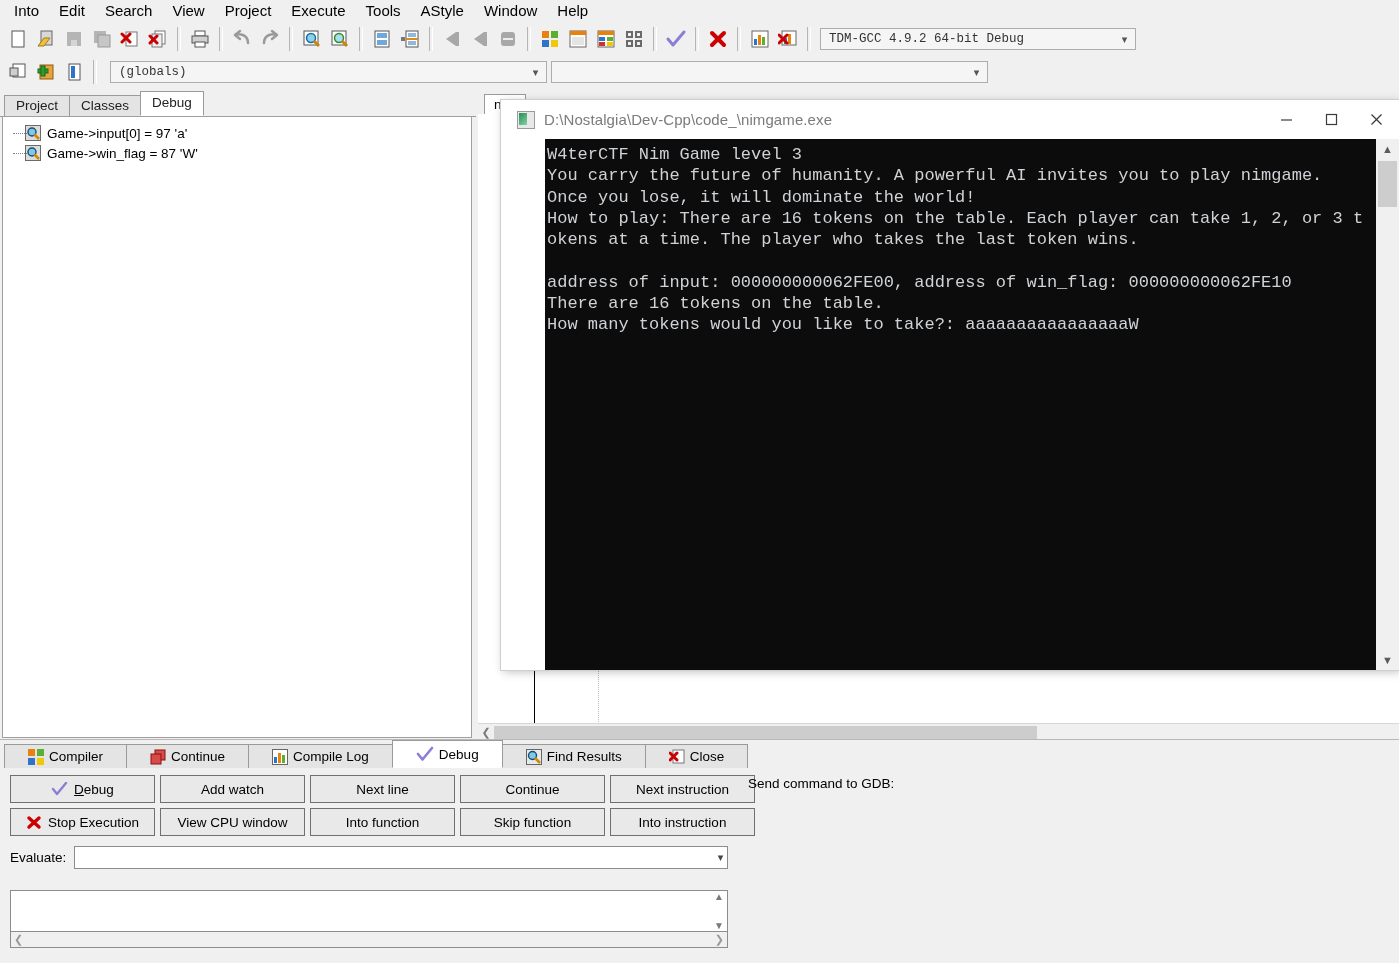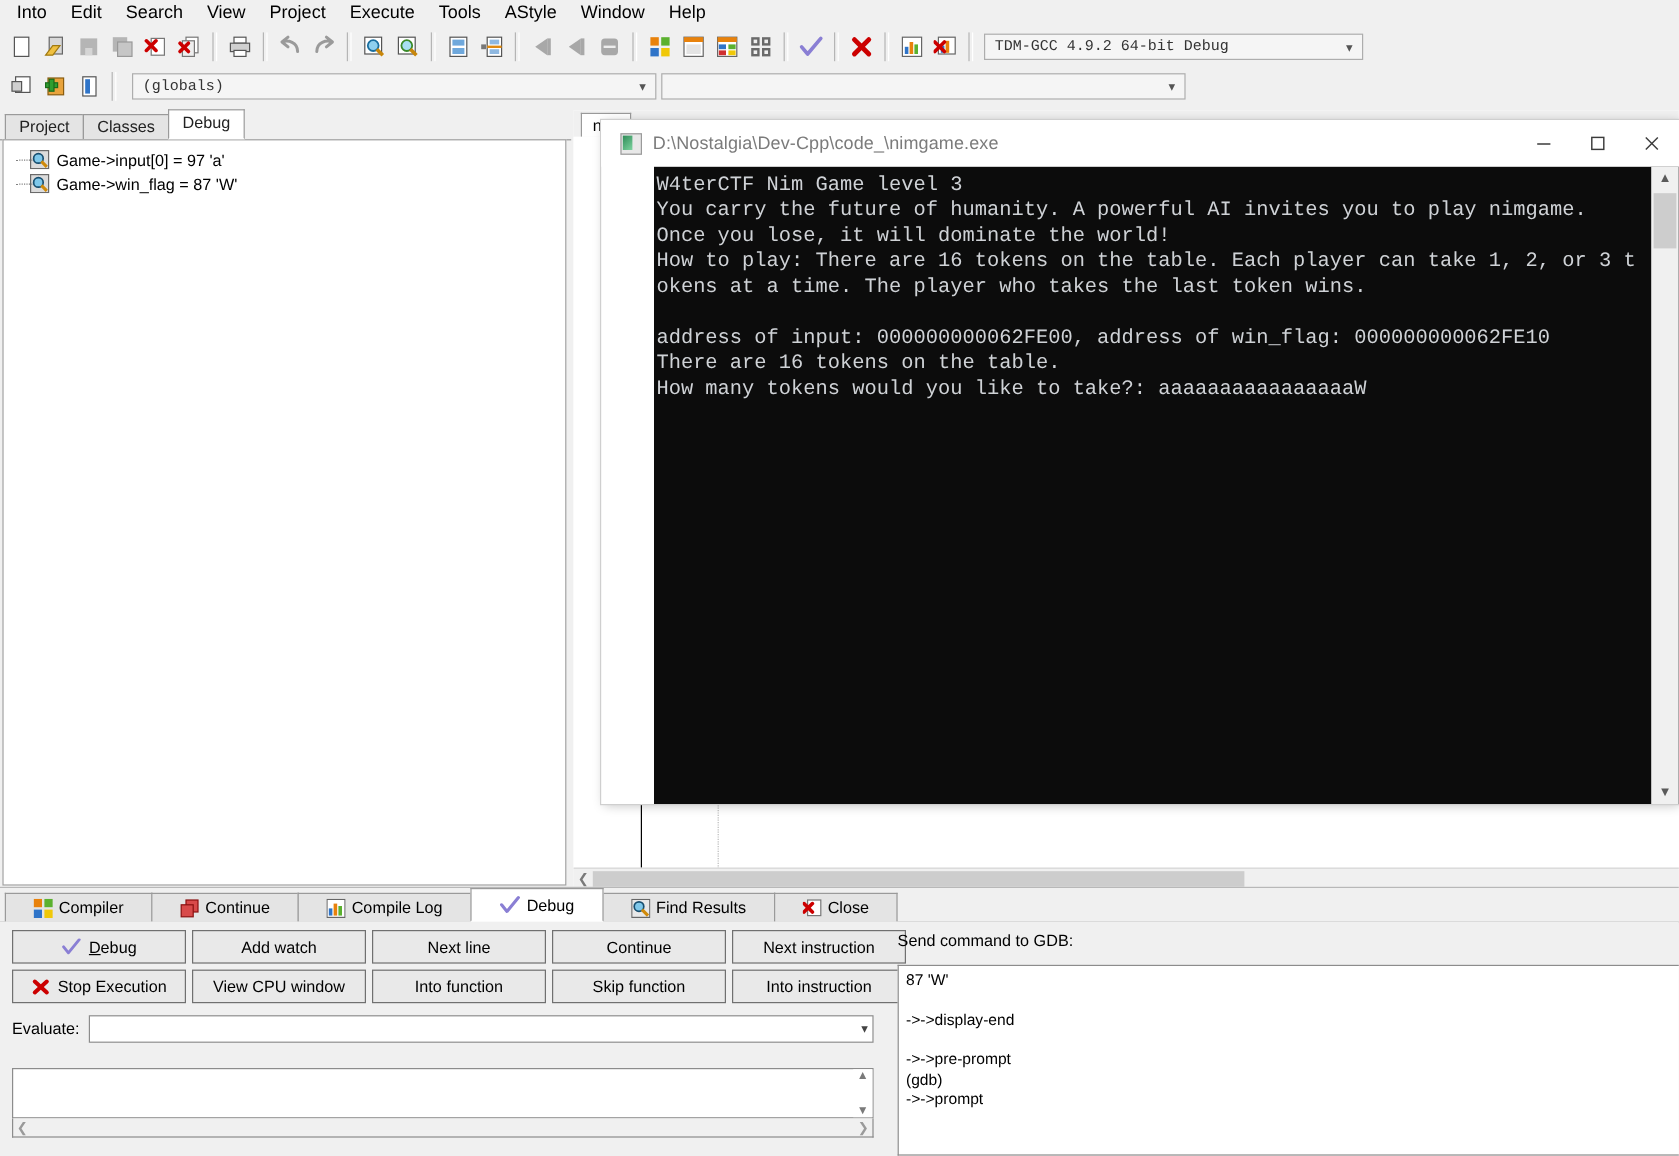--- a/index.html
+++ b/index.html
@@ -586,23 +586,16 @@
       </div>
       <div class="evalhs">
         <span>❮</span>
         <span>❯</span>
       </div>
 
       <div class="gdbrow">
         <span class="gdb-lbl">Send command to GDB:</span>
       </div>
 
-      <div class="gdbout">87 'W'
-
--&gt;-&gt;display-end
-
--&gt;-&gt;pre-prompt
-(gdb)
--&gt;-&gt;prompt</div>
     </div>
   </div>
 
 </div>
 
 </body></html>

